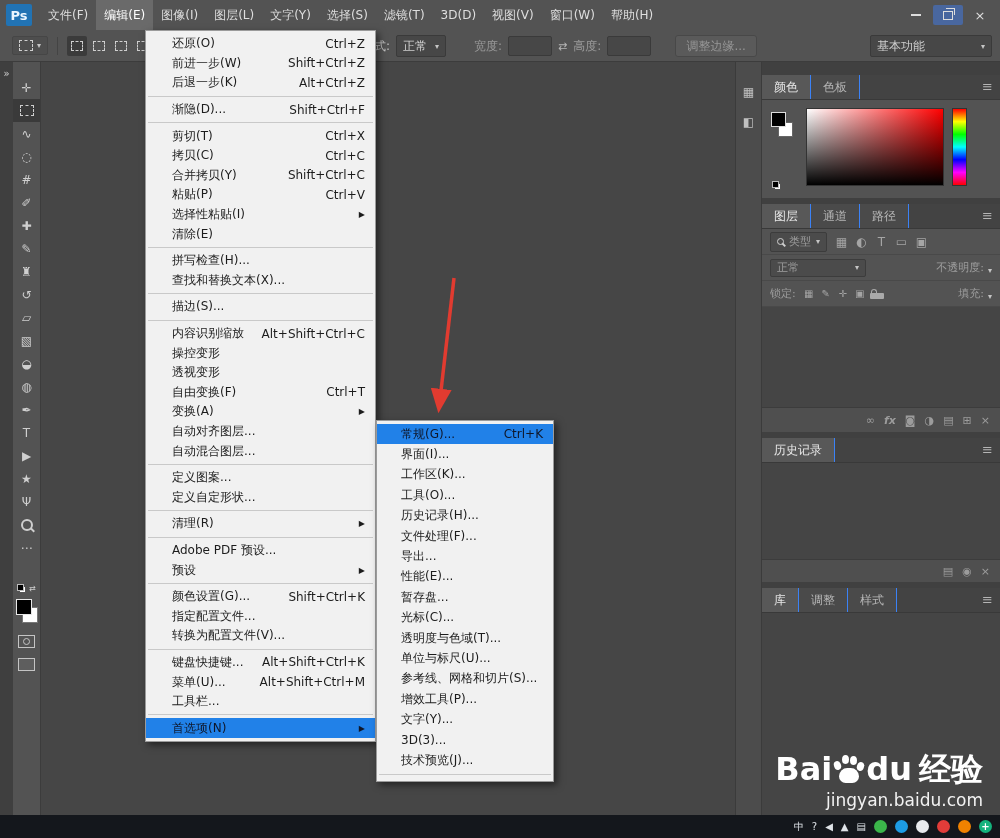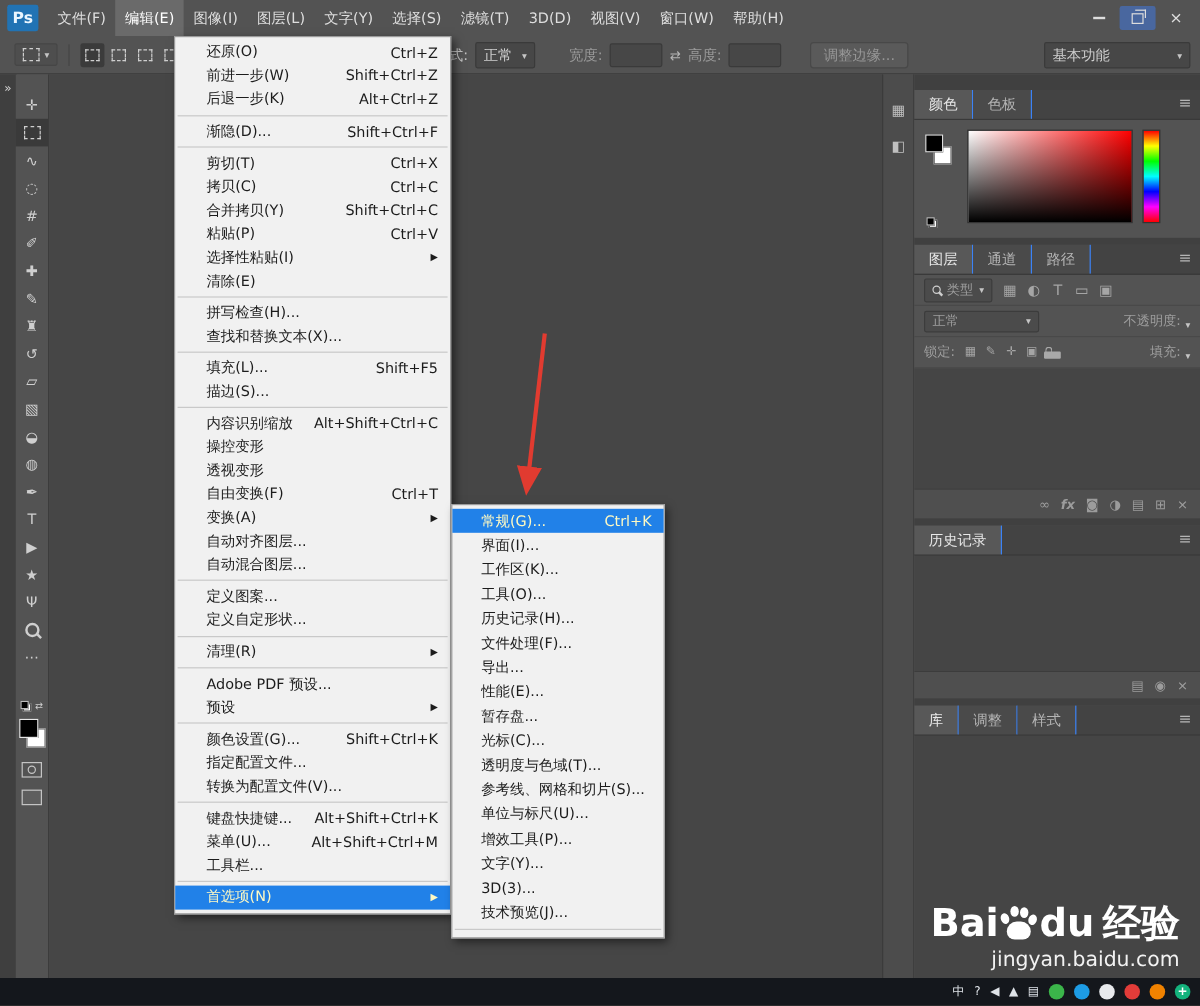--- a/index.html
+++ b/index.html
@@ -97,21 +97,21 @@
   .lib-well{flex:1;}
   .pbottom{height:24px;background:#4f4f4f;border-top:1px solid #3c3c3c;display:flex;align-items:center;justify-content:flex-end;gap:9px;padding:0 10px;flex:none;}
   .pbottom.thin{height:22px;}
   .pbottom .picon{width:auto;font-size:11px;color:#9c9c9c;}
   
   .edit-menu{position:absolute;left:145px;top:30px;width:231px;background:#f1f1f1;border:1px solid #9b9b9b;box-shadow:3px 3px 7px rgba(0,0,0,.5);z-index:40;padding:3px 0;box-sizing:border-box;}
   .mitem{display:flex;align-items:center;height:19.6px;padding:0 10px 0 26px;font-size:12px;color:#1c1c1c;white-space:nowrap;}
   .mitem .mlabel{flex:1;}
   .mitem .mshort{margin-left:12px;}
   .mitem .marrow{margin-left:12px;font-size:8px;}
-  .mitem.hl{background:#2181e8;color:#fef9c3;gap:16px;}
+  .mitem.hl{background:#2181e8;color:#0f172a;gap:16px;}
   .msep{height:1px;background:#c9c9c9;margin:3px 2px;}
   .prefs-submenu{position:absolute;left:376px;top:420px;width:178px;background:#f1f1f1;border:1px solid #9b9b9b;box-shadow:3px 3px 7px rgba(0,0,0,.5);z-index:41;padding:3px 0;box-sizing:border-box;}
   .prefs-submenu .mitem{height:20.4px;padding-left:24px;}
   
   .arrow{position:absolute;left:415px;top:268px;z-index:45;}
   
   .watermark{position:absolute;right:17px;bottom:28px;text-align:right;color:#fff;z-index:30;}
   .brand{display:flex;align-items:flex-end;justify-content:flex-end;gap:2px;font-size:32px;font-weight:bold;line-height:1;}
   .brand .cn{margin-left:5px;}
   .paw{position:relative;width:30px;height:32px;display:inline-block;}
@@ -450,24 +450,20 @@
         <div class="mitem">
           <span class="mlabel">拼写检查(H)...</span>
           <span class="mshort"></span>
         </div>
         <div class="mitem">
           <span class="mlabel">查找和替换文本(X)...</span>
           <span class="mshort"></span>
         </div>
         <div class="msep"></div>
         <div class="mitem">
-          <span class="mlabel">填充(L)...</span>
-          <span class="mshort">Shift+F5</span>
-        </div>
-        <div class="mitem">
           <span class="mlabel">描边(S)...</span>
           <span class="mshort"></span>
         </div>
         <div class="msep"></div>
         <div class="mitem">
           <span class="mlabel">内容识别缩放</span>
           <span class="mshort">Alt+Shift+Ctrl+C</span>
         </div>
         <div class="mitem">
           <span class="mlabel">操控变形</span>
@@ -590,25 +586,25 @@
         </div>
         <div class="mitem">
           <span class="mlabel">光标(C)...</span>
           <span class="mshort"></span>
         </div>
         <div class="mitem">
           <span class="mlabel">透明度与色域(T)...</span>
           <span class="mshort"></span>
         </div>
         <div class="mitem">
+          <span class="mlabel">单位与标尺(U)...</span>
+          <span class="mshort"></span>
+        </div>
+        <div class="mitem">
           <span class="mlabel">参考线、网格和切片(S)...</span>
-          <span class="mshort"></span>
-        </div>
-        <div class="mitem">
-          <span class="mlabel">单位与标尺(U)...</span>
           <span class="mshort"></span>
         </div>
         <div class="mitem">
           <span class="mlabel">增效工具(P)...</span>
           <span class="mshort"></span>
         </div>
         <div class="mitem">
           <span class="mlabel">文字(Y)...</span>
           <span class="mshort"></span>
         </div>

